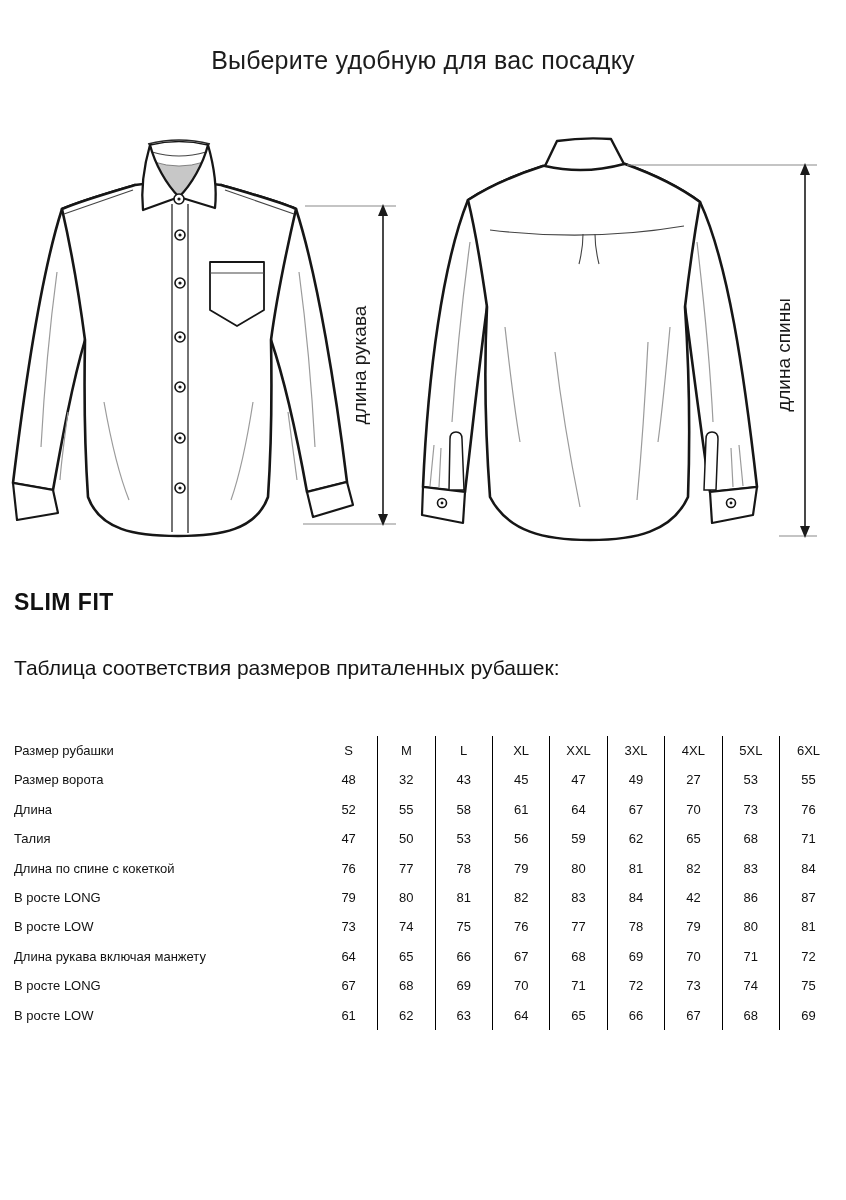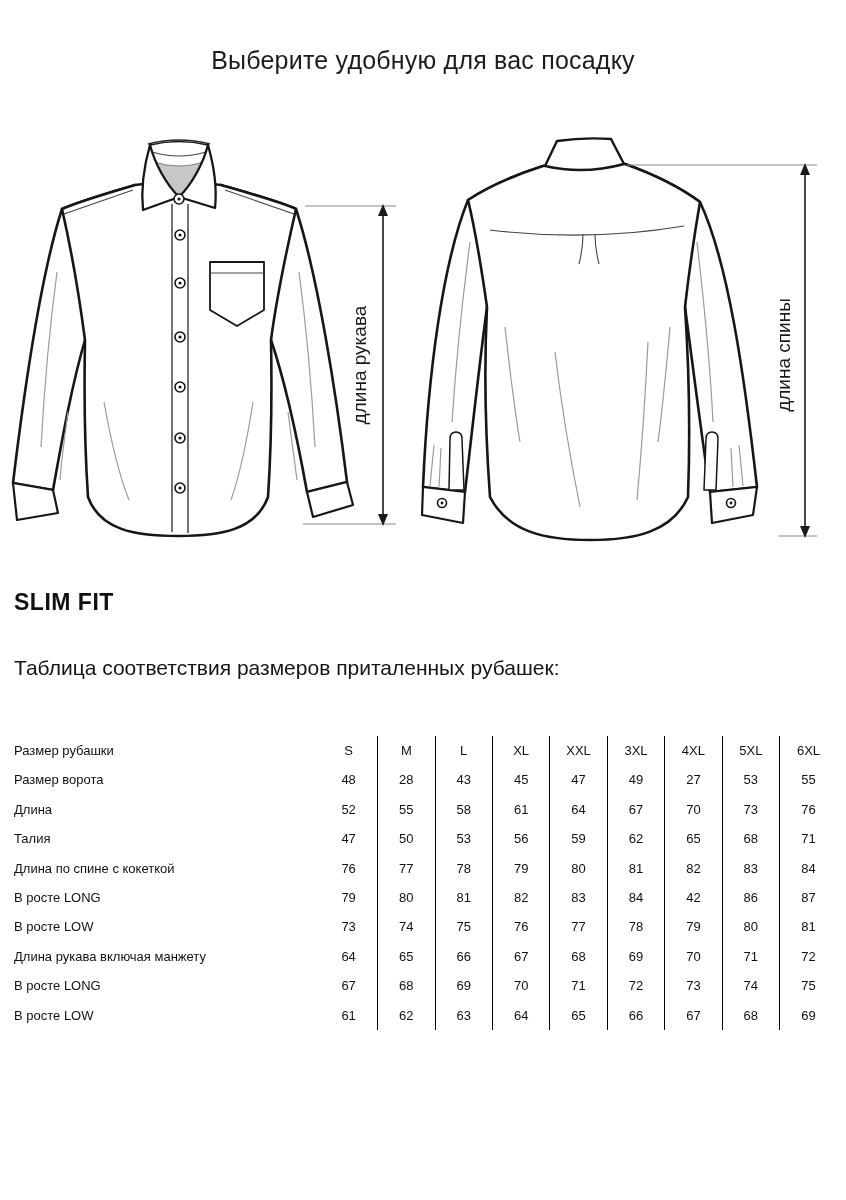--- a/index.html
+++ b/index.html
@@ -168,21 +168,21 @@
         <td class="val">XL</td>
         <td class="val">XXL</td>
         <td class="val">3XL</td>
         <td class="val">4XL</td>
         <td class="val">5XL</td>
         <td class="val">6XL</td>
       </tr>
       <tr>
         <td class="lbl">Размер ворота</td>
         <td class="val">48</td>
-        <td class="val">28</td>
+        <td class="val">32</td>
         <td class="val">43</td>
         <td class="val">45</td>
         <td class="val">47</td>
         <td class="val">49</td>
         <td class="val">27</td>
         <td class="val">53</td>
         <td class="val">55</td>
       </tr>
       <tr>
         <td class="lbl">Длина</td>

